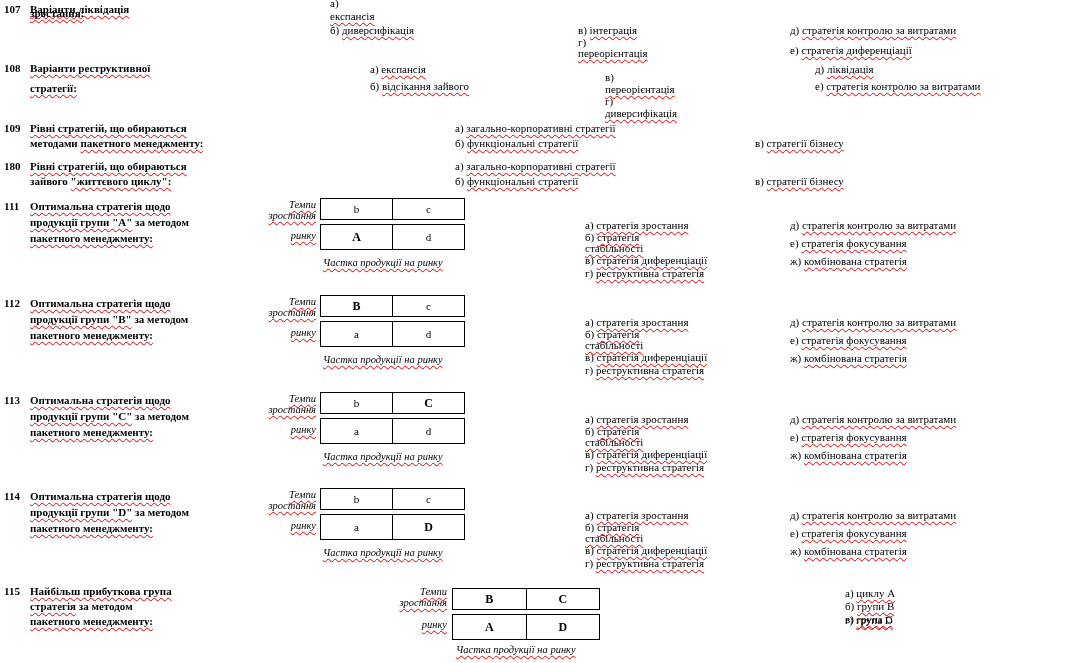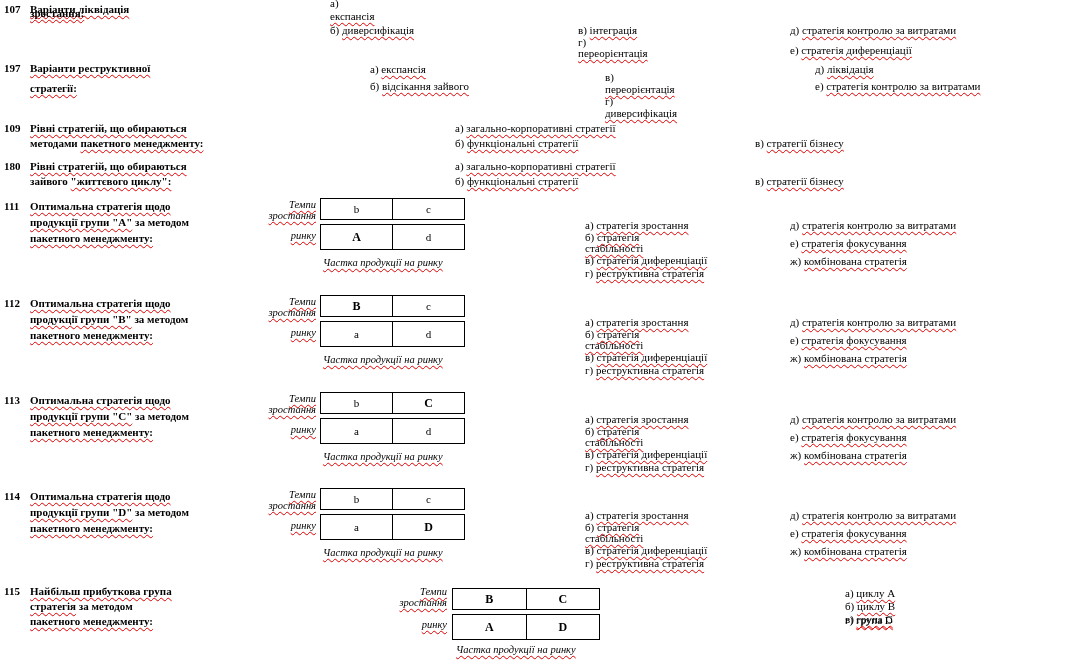--- a/index.html
+++ b/index.html
@@ -43,21 +43,21 @@
     <div class="o" style="left:330px;top:21px"><span>б) </span><span class="wv">диверсифікація</span></div>
     <div class="o" style="left:578px;top:21px"><span>в) </span><span class="wv">інтеграція</span></div>
     <div class="o" style="left:578px;top:33px"><span>г)</span><span class="wv"></span></div>
     <div class="o" style="left:578px;top:44px"><span></span><span class="wv">переорієнтація</span></div>
     <div class="o" style="left:790px;top:21px"><span>д) </span><span class="wv">стратегія контролю за витратами</span></div>
     <div class="o" style="left:790px;top:41px"><span>е) </span><span class="wv">стратегія диференціації</span></div>
     <div class="ans">а б в</div>
   </div>
 
   <div class="r" style="top:62px">
-    <div class="num">197</div>
+    <div class="num">108</div>
     <div class="q" style="top:0"><span></span><span class="wv">Варіанти реструктивної</span><span></span></div>
     <div class="q" style="top:20px"><span></span><span class="wv">стратегії:</span><span></span></div>
     <div class="o" style="left:370px;top:1px"><span>а) </span><span class="wv">експансія</span></div>
     <div class="o" style="left:370px;top:18px"><span>б) </span><span class="wv">відсікання зайвого</span></div>
     <div class="o" style="left:605px;top:9px"><span>в)</span><span class="wv"></span></div>
     <div class="o" style="left:605px;top:21px"><span></span><span class="wv">переорієнтація</span></div>
     <div class="o" style="left:605px;top:33px"><span>г)</span><span class="wv"></span></div>
     <div class="o" style="left:605px;top:45px"><span></span><span class="wv">диверсифікація</span></div>
     <div class="o" style="left:815px;top:1px"><span>д) </span><span class="wv">ліквідація</span></div>
     <div class="o" style="left:815px;top:18px"><span>е) </span><span class="wv">стратегія контролю за витратами</span></div>
@@ -227,19 +227,19 @@
         <div class="mcell hl">B</div>
         <div class="mcell hl">C</div>
       </div>
       <div class="mrow" style="left:66px;top:30px;width:148px;height:26px">
         <div class="mcell hl">A</div>
         <div class="mcell hl">D</div>
       </div>
       <div class="mcap" style="left:70px;top:60px"><span class="wv">Частка продукції на ринку</span></div>
     </div>
     <div class="o" style="left:845px;top:2px"><span>а) </span><span class="wv">циклу А</span></div>
-    <div class="o" style="left:845px;top:15px"><span>б) </span><span class="wv">циклу В</span></div>
+    <div class="o" style="left:845px;top:15px"><span>б) </span><span class="wv">групи В</span></div>
     <div class="o" style="left:845px;top:28px"><span>в) </span><span class="wv">група С</span></div>
     <div class="o" style="left:845px;top:29px"><span>г) </span><span class="wv">група D</span></div>
     <div class="ans">г.</div>
   </div>
 
 </div>
 
 </body></html>

